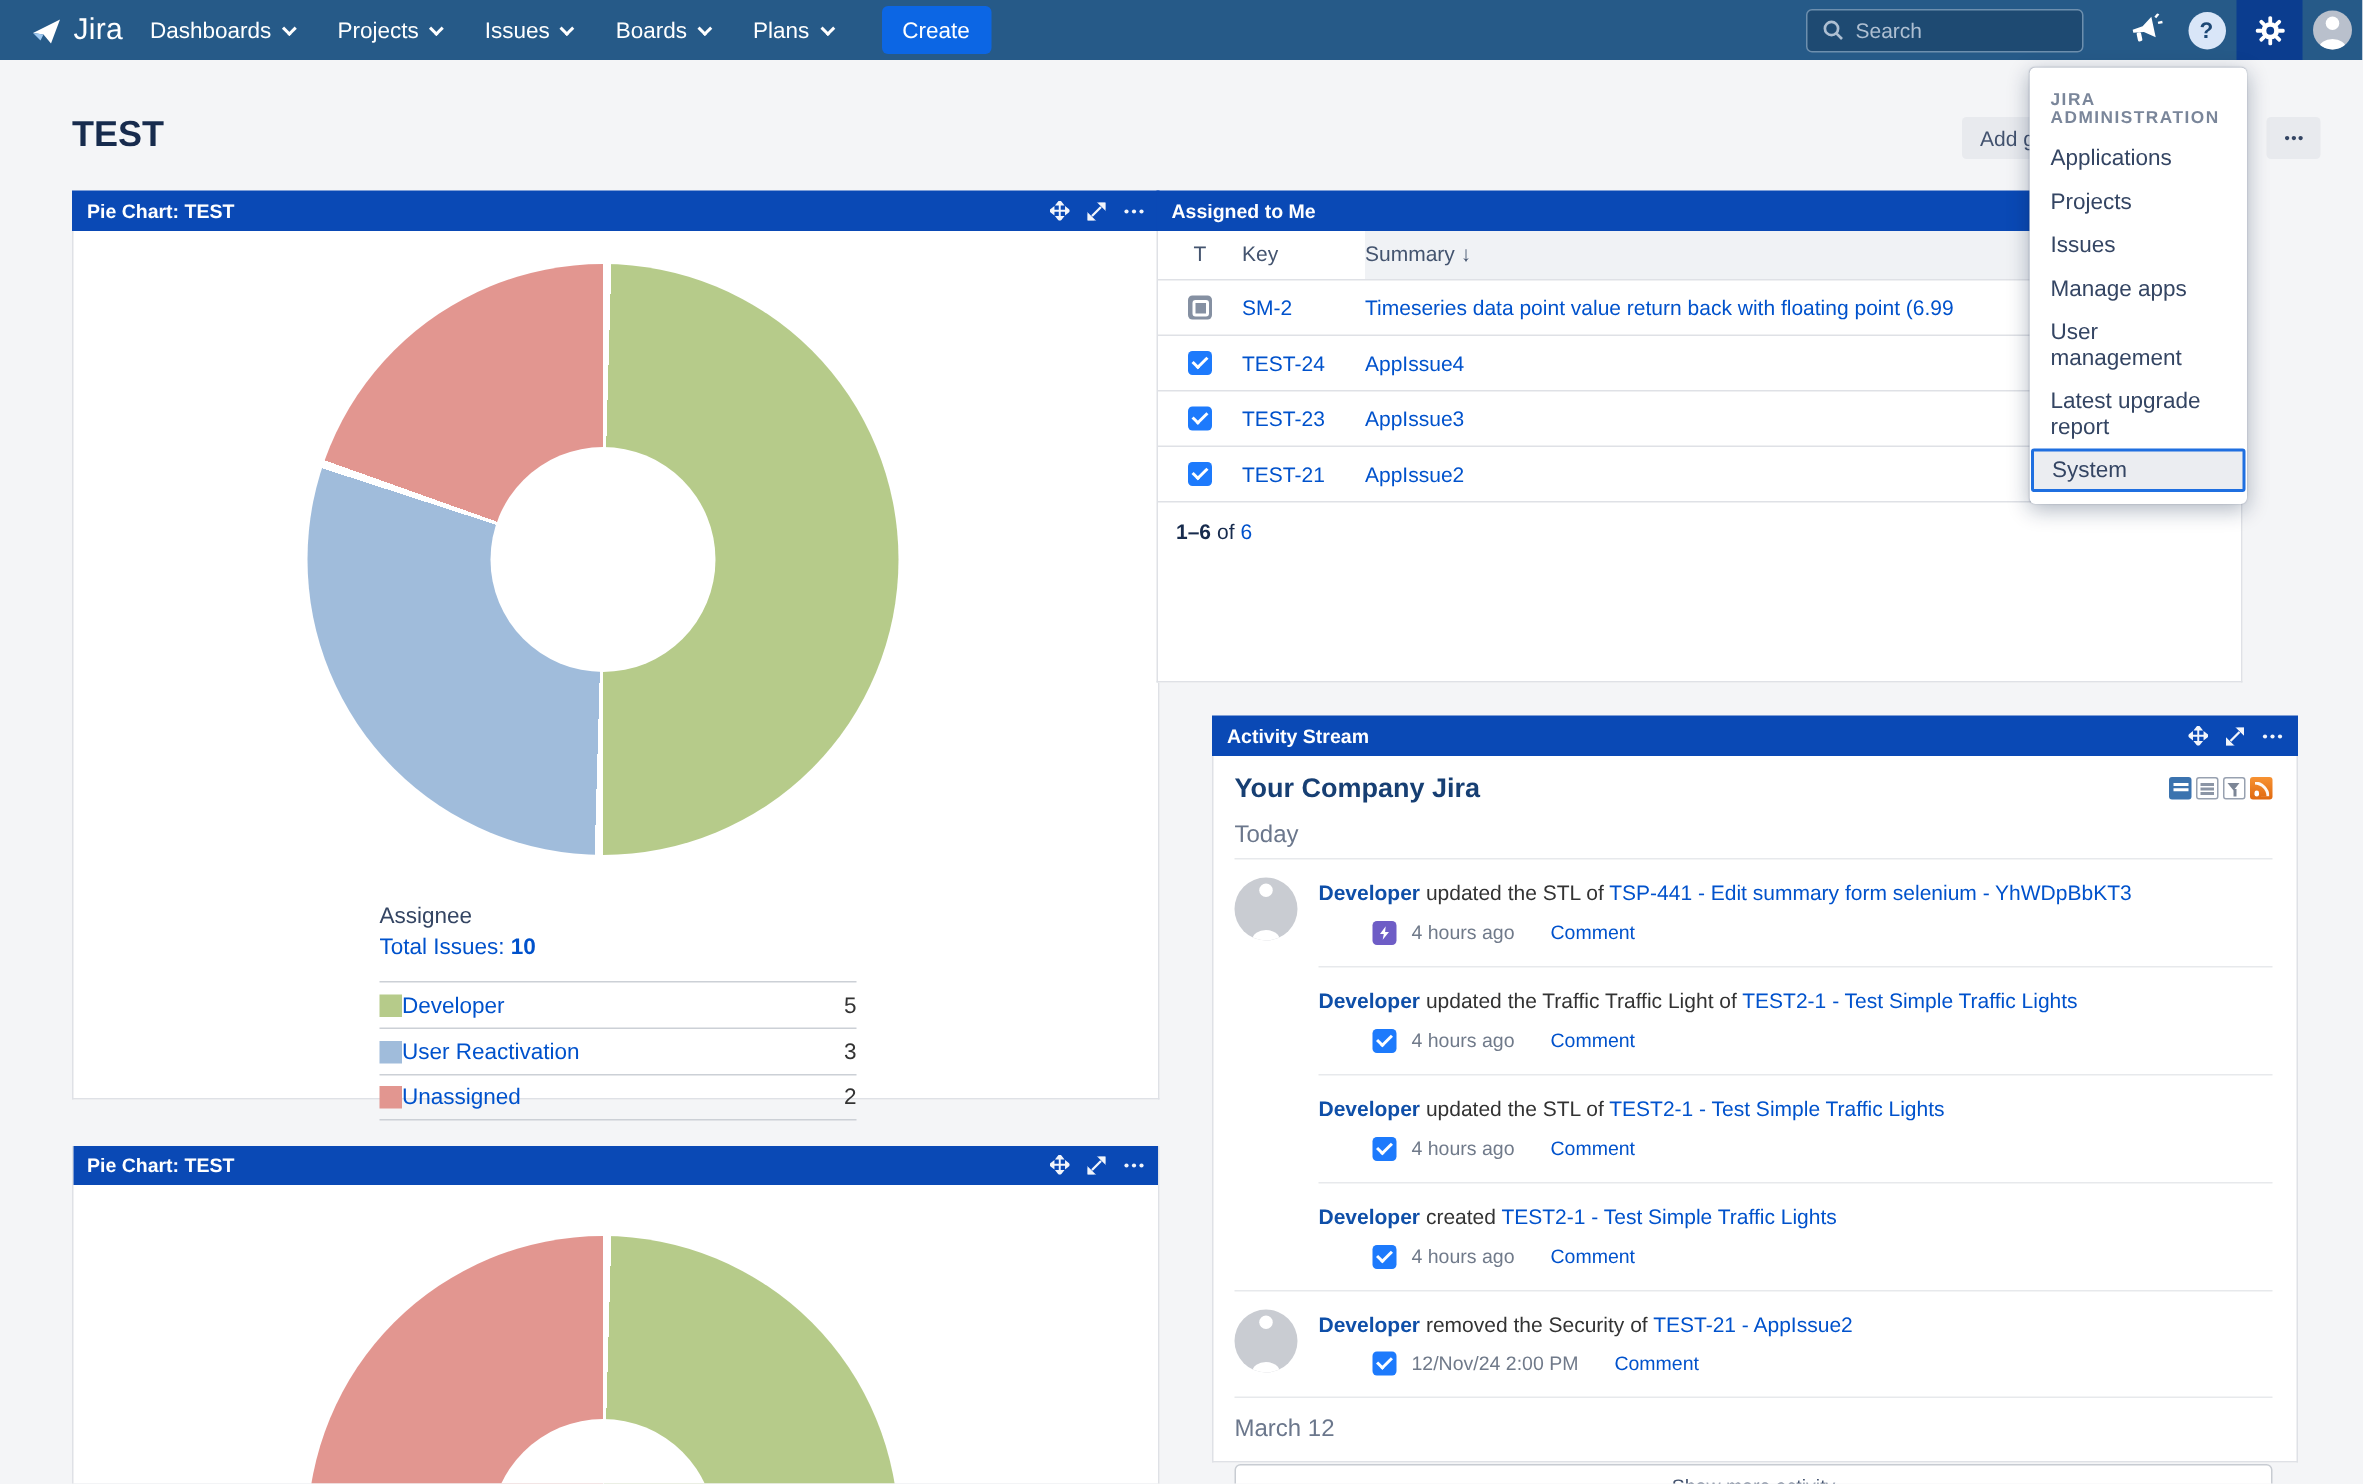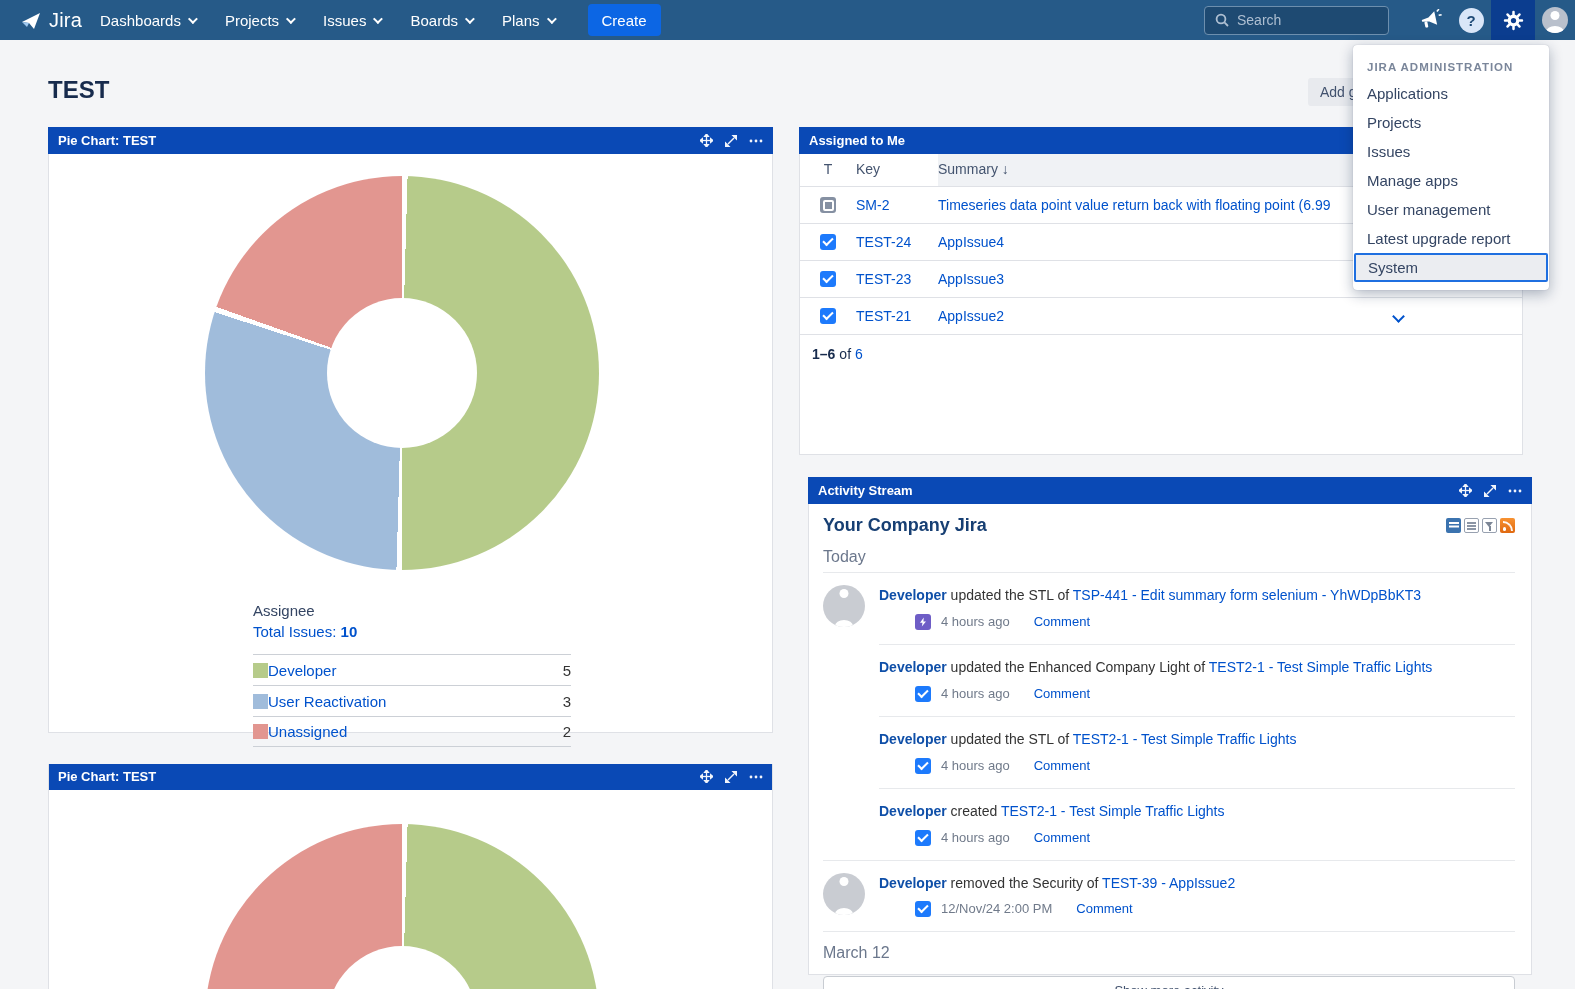--- a/index.html
+++ b/index.html
@@ -18,21 +18,21 @@
   .search-box input { background:transparent; border:none; outline:none; color:#dce6f1; font-size:14px; width:110px; font-family:"Liberation Sans", sans-serif; }
   .search-box input::placeholder { color:#aebfd2; }
   .nav-iconbtn { width:40px; height:40px; display:flex; align-items:center; justify-content:center; cursor:pointer; }
   .help-circle { width:25px; height:25px; border-radius:50%; background:#d9e6f8; color:#1e4976; font-weight:bold; font-size:15px; display:flex; align-items:center; justify-content:center; }
   .gear-btn { background:#0b3d8f; width:44px; }
   .avatar-sm { width:26px; height:26px; border-radius:50%; background:#b9c0cc; position:relative; overflow:hidden; }
   .person::before { content:""; position:absolute; top:4px; left:50%; transform:translateX(-50%); width:9px; height:9px; border-radius:50%; background:#fff; }
   .person::after { content:""; position:absolute; bottom:-5px; left:50%; transform:translateX(-50%); width:18px; height:12px; border-radius:50%; background:#fff; }
 
   
-  .dropdown { position:absolute; left:1353px; top:45px; width:196px; background:#fff; border-radius:4px; box-shadow:0 4px 14px rgba(9,30,66,.32), 0 0 1px rgba(9,30,66,.3); z-index:100; padding:10px 0 8px; }
+  .dropdown { position:absolute; left:1353px; top:45px; width:145px; background:#fff; border-radius:4px; box-shadow:0 4px 14px rgba(9,30,66,.32), 0 0 1px rgba(9,30,66,.3); z-index:100; padding:10px 0 8px; }
   .dd-section { font-size:11.5px; font-weight:bold; color:#7a869a; letter-spacing:1px; padding:6px 14px 6px; }
   .dd-item { font-size:15px; color:#344563; padding:6px 14px; cursor:pointer; }
   .dd-item.hl { border:2px solid #1f6fe0; background:#ebedf1; border-radius:2px; margin:0 1px; padding:4px 12px; }
 
   
   .page-title { position:absolute; left:48px; top:76px; font-size:24px; font-weight:bold; color:#172b4d; }
   .hdr-btn { position:absolute; top:78px; height:28px; background:#e8eaee; border:none; border-radius:3px; color:#42526e; font-size:14px; padding:0 12px; cursor:pointer; font-family:"Liberation Sans", sans-serif; }
   .add-gadget { left:1308px; }
   .more-top { left:1511px; width:36px; color:#344563; font-size:10px; letter-spacing:1px; font-weight:bold; }
 
@@ -267,21 +267,21 @@
             <circle cx="2" cy="2" r="1.4"></circle>
             <circle cx="7" cy="2" r="1.4"></circle>
             <circle cx="12" cy="2" r="1.4"></circle>
           </g>
         </svg>
     </span>
   </div>
   <div class="donut" style="left: 156px; top: 60px; width: 394px; height: 394px; background: conic-gradient(rgb(255, 255, 255) 0%, rgb(255, 255, 255) 0.45%, rgb(182, 203, 138) 0.45%, rgb(182, 203, 138) 55%, rgb(255, 255, 255) 55%, rgb(255, 255, 255) 55.45%, rgb(160, 188, 219) 55.45%, rgb(160, 188, 219) 65%, rgb(255, 255, 255) 65%, rgb(255, 255, 255) 65.45%, rgb(226, 150, 144) 65.45%, rgb(226, 150, 144) 100%);"></div>
 </div>
 
-<div class="card" style="left:799px; top:128px; width:724px; height:327px;">
+<div class="card" style="left:771px; top:128px; width:724px; height:327px;">
   <div class="card-hd">
     <span>Assigned to Me</span>
   </div>
   <table class="atm-table">
     <tbody>
         <tr class="atm-hd-row">
       <th class="th-t">T</th>
       <th class="th-key">Key</th>
       <th class="th-sum"><span>Summary</span> <span>↓</span></th>
       <th class="th-act"></th>
@@ -375,21 +375,21 @@
             </svg>
           </span>
         <span class="e-time">4 hours ago</span>
         <a class="link e-comment">Comment</a>
       </div>
     </div>
 
     <div class="entry sep-indent">
       <div class="e-line1">
         <span class="e-user">Developer</span>
-        <span>updated the Enhanced Company Light of</span>
+        <span>updated the Traffic Traffic Light of</span>
         <a class="link">TEST2-1 - Test Simple Traffic Lights</a>
       </div>
       <div class="e-meta">
         <span class="type-ic type-task"></span>
         <span class="e-time">4 hours ago</span>
         <a class="link e-comment">Comment</a>
       </div>
     </div>
 
     <div class="entry sep-indent">
@@ -416,21 +416,21 @@
         <span class="e-time">4 hours ago</span>
         <a class="link e-comment">Comment</a>
       </div>
     </div>
 
     <div class="entry sep-full">
       <div class="avatar-lg person"></div>
       <div class="e-line1">
         <span class="e-user">Developer</span>
         <span>removed the Security of</span>
-        <a class="link">TEST-39 - AppIssue2</a>
+        <a class="link">TEST-21 - AppIssue2</a>
       </div>
       <div class="e-meta">
         <span class="type-ic type-task"></span>
         <span class="e-time">12/Nov/24 2:00 PM</span>
         <a class="link e-comment">Comment</a>
       </div>
     </div>
 
     <div class="day2">March 12</div>
     <button class="show-more">Show more activity</button>

